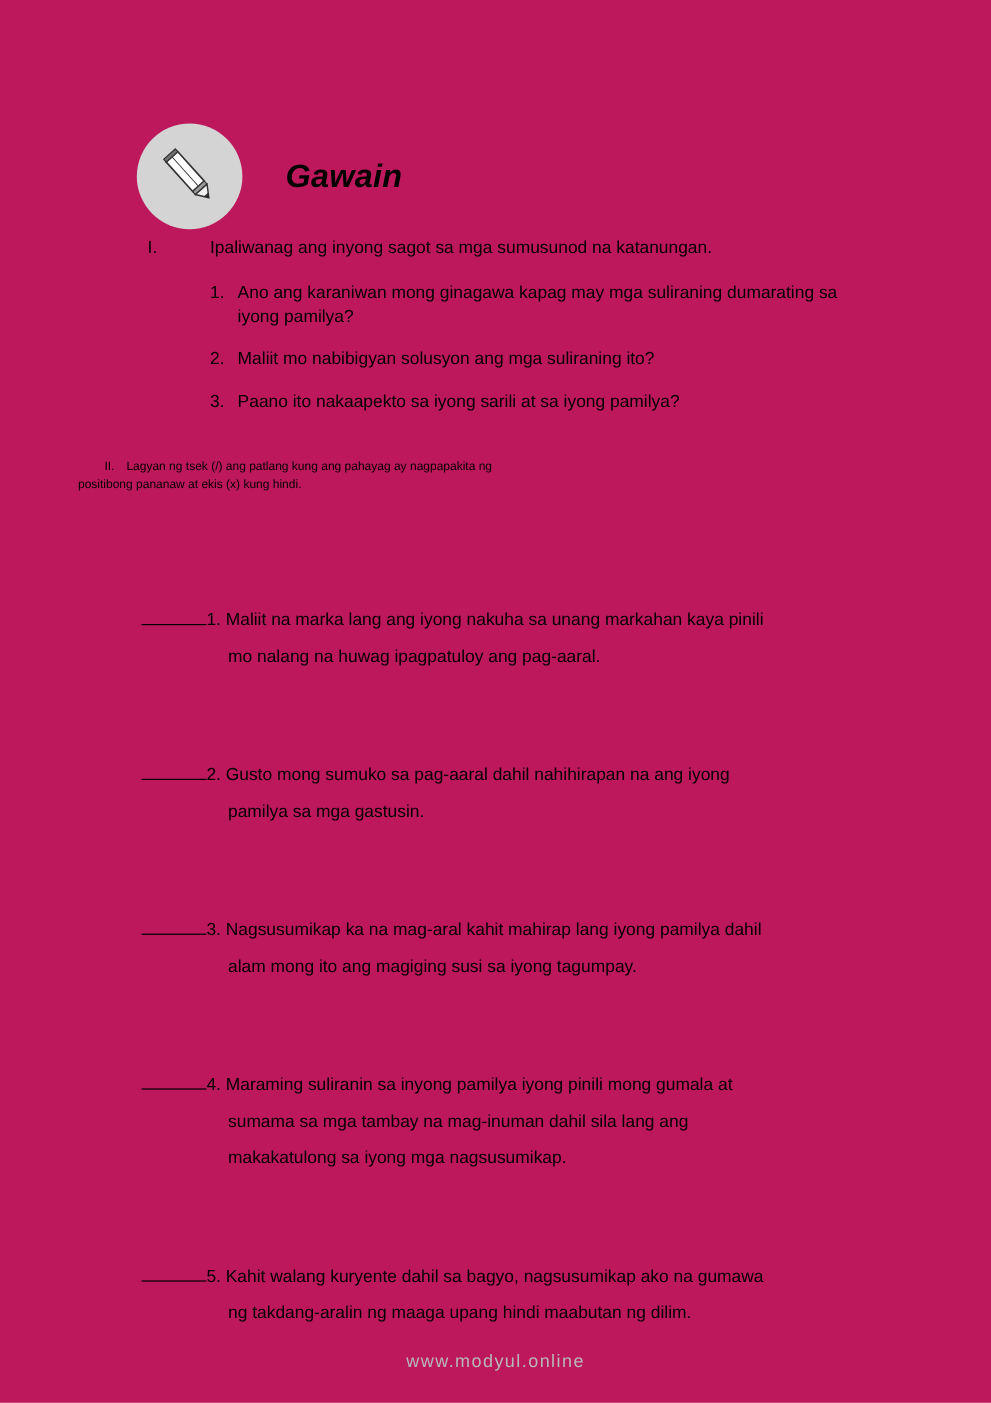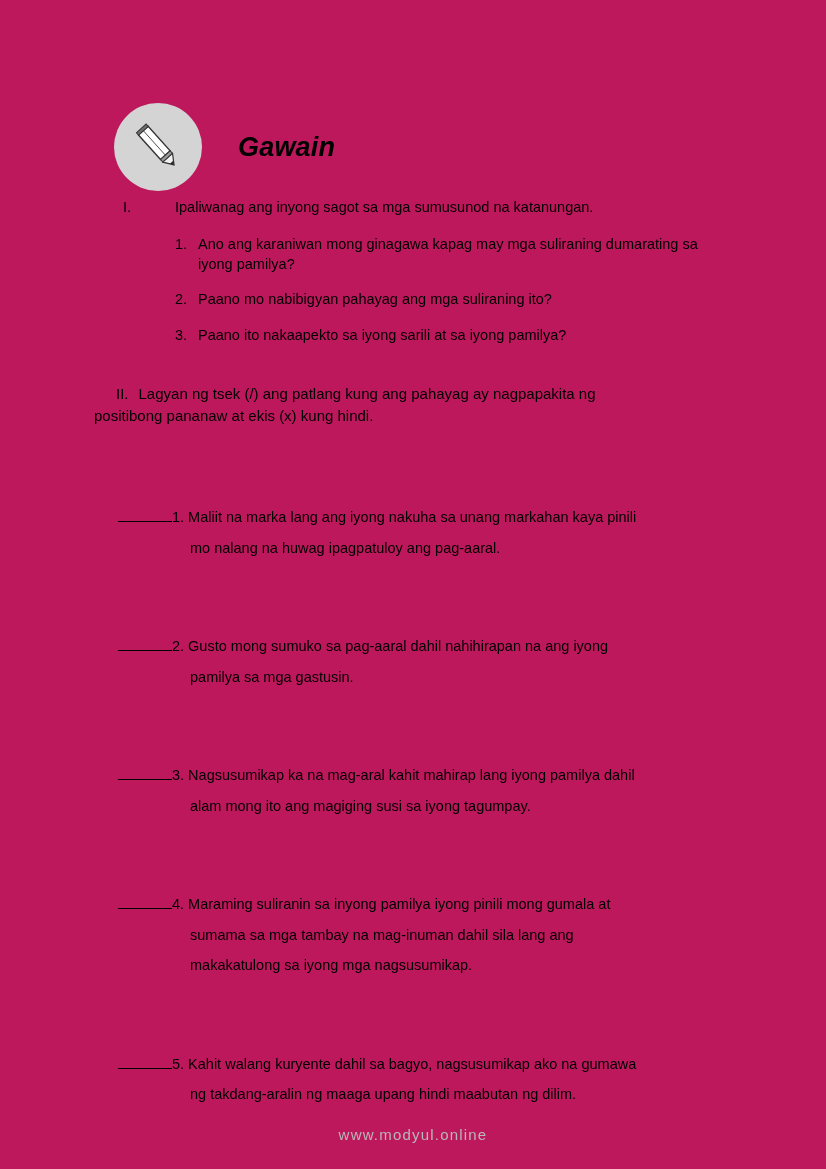--- a/index.html
+++ b/index.html
@@ -82,24 +82,24 @@
   .qnum {
     width: 23px;
     flex: 0 0 auto;
     text-align: left;
   }
   .qtext { flex: 1 1 auto; }
 
   
   .sec2 {
     position: absolute;
-    left: 94px;
+    left: 65px;
     top: 383px;
     width: 640px;
-    font-size: 15px;
+    font-size: 10px;
     line-height: 1.45;
   }
   .sec2 .indent { display: inline-block; width: 22px; }
   .sec2 .gap { display: inline-block; width: 10px; }
 
   
   .items {
     position: absolute;
     left: 118px;
     top: 462px;
@@ -175,21 +175,21 @@
     </div>
   </div>
 
   <div class="qlist">
     <div class="qitem">
       <span class="qnum">1.</span>
       <span class="qtext">Ano ang karaniwan mong ginagawa kapag may mga suliraning dumarating sa iyong pamilya?</span>
     </div>
     <div class="qitem" style="margin-bottom:16px;">
       <span class="qnum">2.</span>
-      <span class="qtext">Paano mo nabibigyan pahayag ang mga suliraning ito?</span>
+      <span class="qtext">Maliit mo nabibigyan solusyon ang mga suliraning ito?</span>
     </div>
     <div class="qitem">
       <span class="qnum">3.</span>
       <span class="qtext">Paano ito nakaapekto sa iyong sarili at sa iyong pamilya?</span>
     </div>
   </div>
 
   <div class="sec2">
     <span class="indent"></span><span>II.</span><span class="gap"></span><span>Lagyan ng tsek (/) ang patlang kung ang pahayag ay nagpapakita ng</span><br>
     <span>positibong pananaw at ekis (x) kung hindi.</span>

